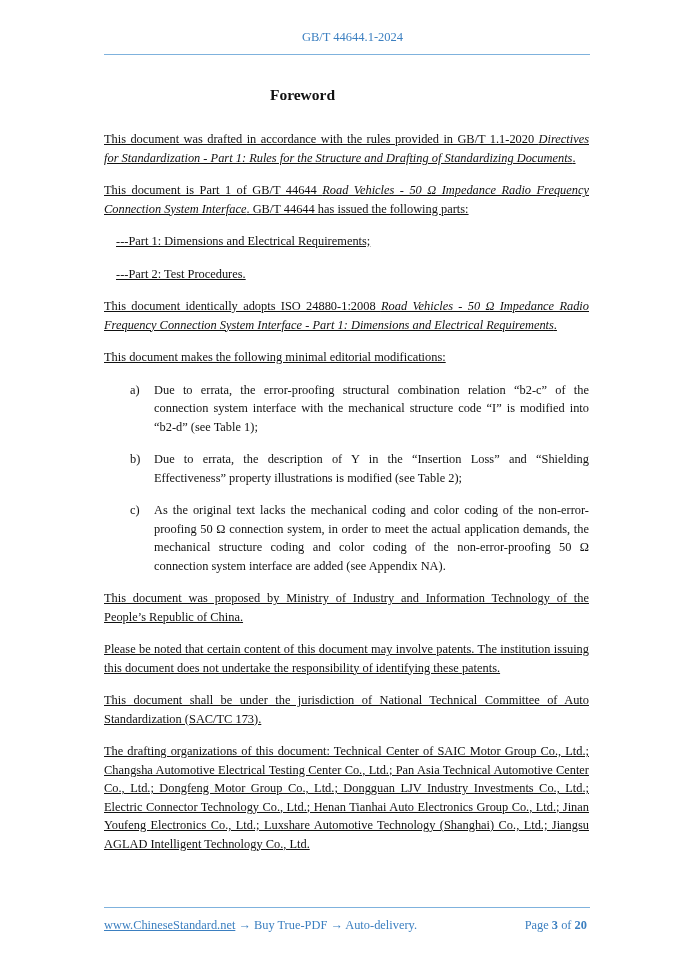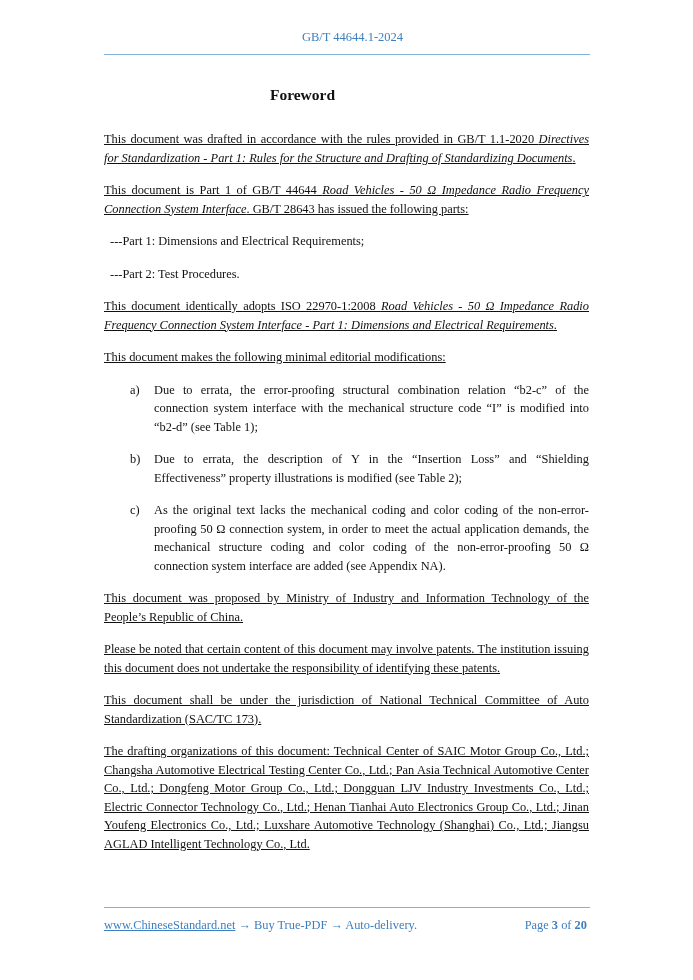--- a/index.html
+++ b/index.html
@@ -6,21 +6,21 @@
   body { width: 693px; height: 980px; position: relative; overflow: hidden;
          font-family: "Liberation Serif", "DejaVu Serif", serif; color: #111; }
   .hdr { position: absolute; top: 30px; left: 0; width: 693px; text-align: center;
          font-size: 12.5px; color: #3b7fc0; margin-left: 6px; }
   .hdr-line { position: absolute; top: 54px; left: 104px; width: 486px; height: 1px; background: #7fb2dd; }
   .title { position: absolute; top: 86px; left: 0; width: 605px; text-align: center;
            font-weight: bold; font-size: 15.5px; }
   .body { position: absolute; top: 130px; left: 104px; width: 485px; font-size: 12.4px; line-height: 18.5px; }
   .p { margin: 0 0 14px 0; text-align: justify; text-decoration: underline; }
   .it { font-style: italic; }
-  .dash { margin: 0 0 14px 6px; }
+  .dash { margin: 0 0 14px 12px; text-decoration: underline; }
   .li { display: flex; margin: 0 0 14px 0; }
   .li .m { width: 50px; padding-left: 26px; box-sizing: border-box; flex: none; }
   .li .t { flex: 1; text-align: justify; }
   .ftr-line { position: absolute; top: 907px; left: 104px; width: 486px; height: 1px; background: #7fb2dd; }
   .ftr { position: absolute; top: 918px; left: 104px; width: 483px; font-size: 12.4px; color: #3b7fc0;
          display: flex; justify-content: space-between; gap: 20px; }
   .ftr a { color: #3b7fc0; text-decoration: underline; }
   .ftr b { font-weight: bold; }
 </style>
 </head>
@@ -29,26 +29,26 @@
 <div class="hdr">GB/T 44644.1-2024</div>
 <div class="hdr-line"></div>
 
 <div class="title">Foreword</div>
 
 <div class="body">
   <p class="p">
     <span>This document was drafted in accordance with the rules provided in GB/T 1.1-2020 </span><span class="it">Directives for Standardization - Part 1: Rules for the Structure and Drafting of Standardizing Documents</span><span>.</span>
   </p>
   <p class="p">
-    <span>This document is Part 1 of GB/T 44644 </span><span class="it">Road Vehicles - 50 Ω Impedance Radio Frequency Connection System Interface</span><span>. GB/T 28643 has issued the following parts:</span>
+    <span>This document is Part 1 of GB/T 44644 </span><span class="it">Road Vehicles - 50 Ω Impedance Radio Frequency Connection System Interface</span><span>. GB/T 44644 has issued the following parts:</span>
   </p>
   <p class="dash">---Part 1: Dimensions and Electrical Requirements;</p>
   <p class="dash">---Part 2: Test Procedures.</p>
   <p class="p">
-    <span>This document identically adopts ISO 22970-1:2008 </span><span class="it">Road Vehicles - 50 Ω Impedance Radio Frequency Connection System Interface - Part 1: Dimensions and Electrical Requirements</span><span>.</span>
+    <span>This document identically adopts ISO 24880-1:2008 </span><span class="it">Road Vehicles - 50 Ω Impedance Radio Frequency Connection System Interface - Part 1: Dimensions and Electrical Requirements</span><span>.</span>
   </p>
   <p class="p">This document makes the following minimal editorial modifications:</p>
   <div class="li">
     <span class="m">a)</span>
     <span class="t">Due to errata, the error-proofing structural combination relation “b2-c” of the connection system interface with the mechanical structure code “I” is modified into “b2-d” (see Table 1);</span>
   </div>
   <div class="li">
     <span class="m">b)</span>
     <span class="t">Due to errata, the description of Y in the “Insertion Loss” and “Shielding Effectiveness” property illustrations is modified (see Table 2);</span>
   </div>

